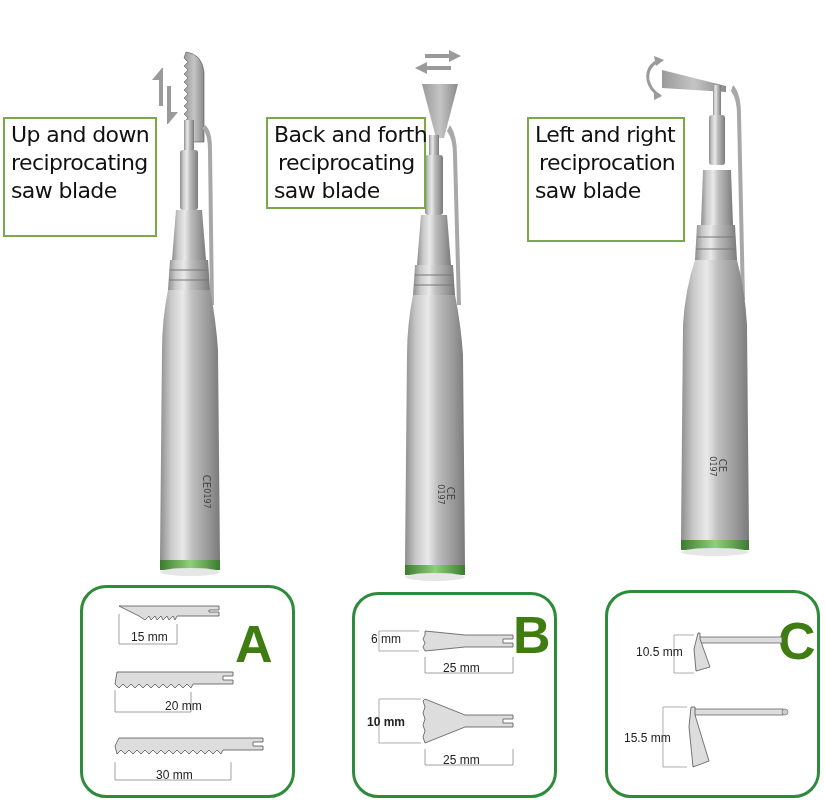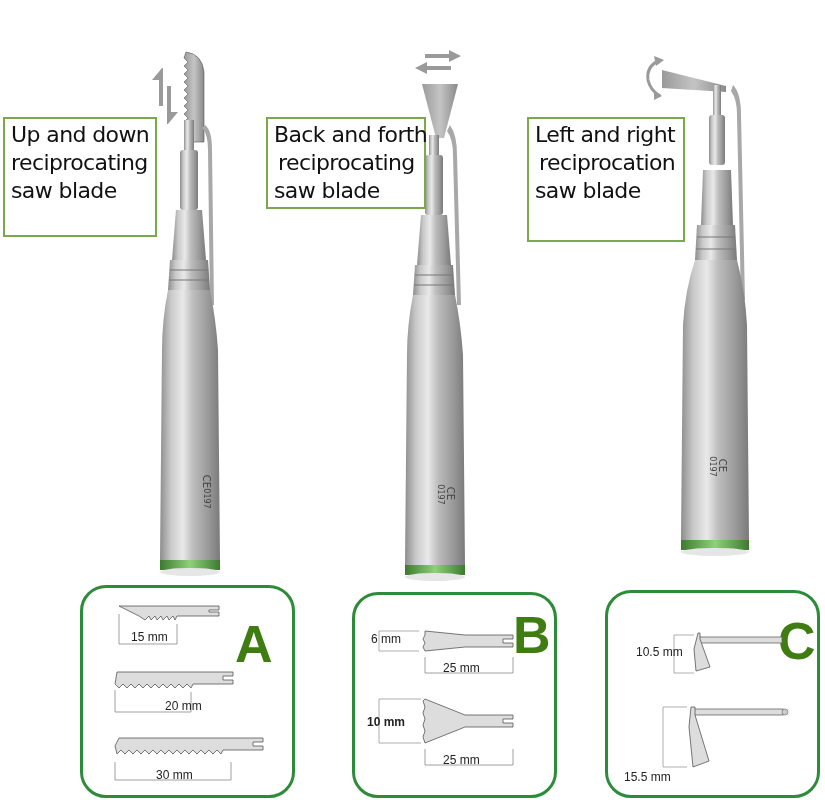--- a/index.html
+++ b/index.html
@@ -172,15 +172,15 @@
     <path d="M60 4 L62 4 L62 10 L72 38 L58 42 L56 20 Z" fill="#ddd" stroke="#555" stroke-width="0.8"></path>
     <path d="M56 6 L36 6 L36 44 L56 44" fill="none" stroke="#999" stroke-width="0.8"></path>
   </svg>
   <div class="dim" style="left:28px;top:52px;">10.5 mm</div>
   <svg style="left:25px;top:110px" width="160" height="80">
     <rect x="60" y="6" width="90" height="6" fill="#ddd" stroke="#666" stroke-width="0.8"></rect>
     <circle cx="152" cy="9" r="3" fill="#ccc" stroke="#666" stroke-width="0.6"></circle>
     <path d="M58 4 L62 4 L62 12 L76 58 L60 64 L56 24 Z" fill="#ddd" stroke="#555" stroke-width="0.8"></path>
     <path d="M54 4 L30 4 L30 64 L54 64" fill="none" stroke="#999" stroke-width="0.8"></path>
   </svg>
-  <div class="dim" style="left:16px;top:138px;margin-top:39px;">15.5 mm</div>
+  <div class="dim" style="left:16px;top:138px;">15.5 mm</div>
   <div class="mask" style="left:126px;top:155px;width:80px;height:34px;"></div>
 </div>
 
 </body></html>

